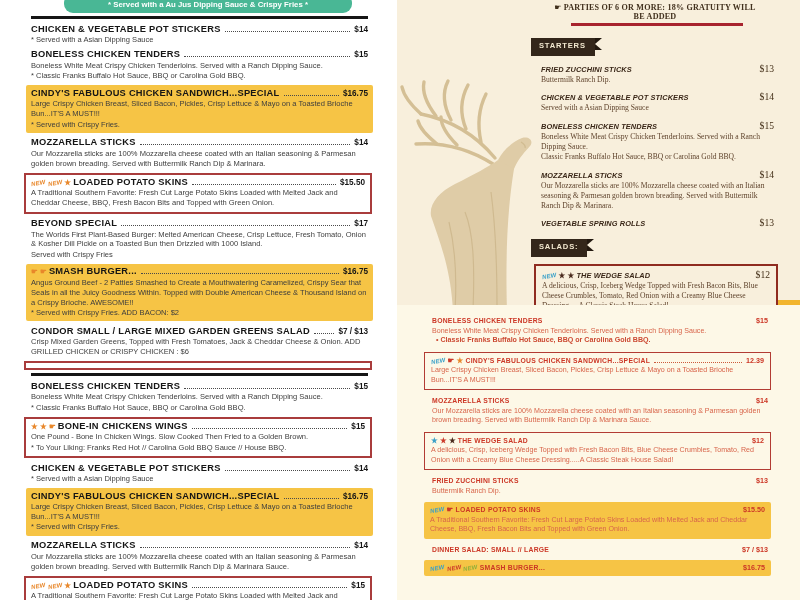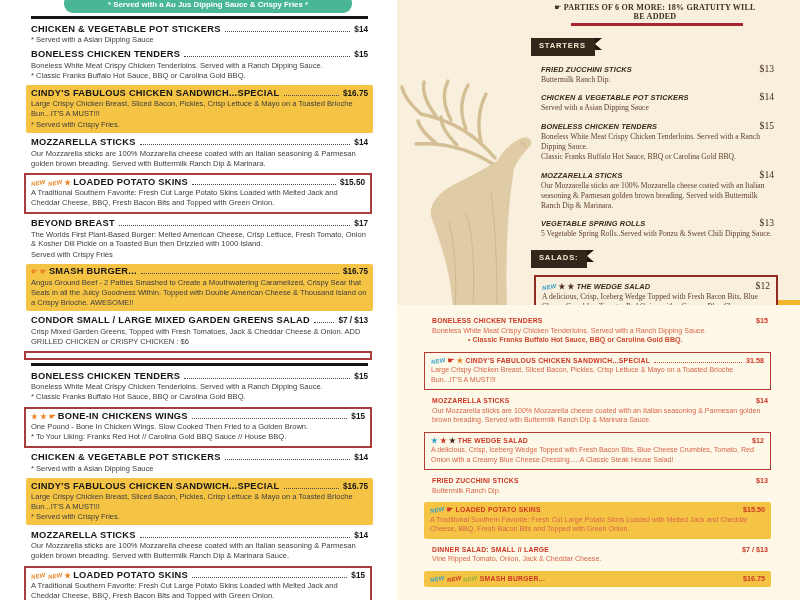--- a/index.html
+++ b/index.html
@@ -53,21 +53,21 @@
   .rb-panel{position:absolute;left:397px;top:305px;width:403px;height:295px;background:#fdf8e7;overflow:hidden;}
   .rb-items{margin:11px 0 0 35px;width:336px;}
   .rb-item{margin-bottom:6px;}
   .rb-head{display:flex;align-items:baseline;}
   .rb-name{font-weight:800;font-size:6.8px;color:#cc3726;letter-spacing:.25px;white-space:nowrap;}
   .rb-leader{flex:1;border-bottom:1.2px dotted #cc5a3a;margin:0 4px 1.5px;}
   .rb-gap{flex:1;}
   .rb-price{font-weight:700;font-size:7.2px;color:#cc3726;white-space:nowrap;}
   .rb-desc{font-size:7.1px;line-height:1.34;color:#d8654b;margin-top:1.5px;}
   .rb-desc p{margin:0;}
-  .rb-desc p.bullet{margin-left:36px;color:#cc4a33;font-weight:700;}
+  .rb-desc p.bullet{margin-left:4px;color:#cc4a33;font-weight:700;}
   .rb-item.rb-box{border:1.5px solid #b23c34;padding:3px 6px 4px;margin-left:-8px;margin-right:-3px;}
   .rb-item.rb-hl{background:#f6c445;padding:3px 6px 4px;margin-left:-8px;margin-right:-3px;border-radius:2px;}
 </style>
 </head>
 <body>
 
 <div class="canvas">
 
   <section class="left-panel">
     <div class="left-inner">
@@ -124,39 +124,40 @@
               <span class="li-name">LOADED POTATO SKINS</span>
               <span class="leader"></span>
               <span class="li-price">$15.50</span>
             </div>
             <div class="li-desc">
               <p>A Traditional Southern Favorite: Fresh Cut Large Potato Skins Loaded with Melted Jack and Cheddar Cheese, BBQ, Fresh Bacon Bits and Topped with Green Onion.</p>
             </div>
           </div>
           <div class="li ">
             <div class="li-head">
-              <span class="li-name">BEYOND BREAST</span>
+              <span class="li-name">BEYOND SPECIAL</span>
               <span class="leader"></span>
               <span class="li-price">$17</span>
             </div>
             <div class="li-desc">
               <p>The Worlds First Plant-Based Burger: Melted American Cheese, Crisp Lettuce, Fresh Tomato, Onion &amp; Kosher Dill Pickle on a Toasted Bun then Drizzled with 1000 Island.</p>
               <p>Served with Crispy Fries</p>
             </div>
           </div>
           <div class="li hl">
             <div class="li-head">
               <span class="bdg glyph" style="color: rgb(232, 135, 42);">☛</span>
               <span class="bdg glyph" style="color: rgb(232, 135, 42);">☛</span>
               <span class="li-name">SMASH BURGER...</span>
               <span class="leader"></span>
               <span class="li-price">$16.75</span>
             </div>
             <div class="li-desc">
               <p>Angus Ground Beef - 2 Patties Smashed to Create a Mouthwatering Caramelized, Crispy Sear that Seals in all the Juicy Goodness Within. Topped with Double American Cheese &amp; Thousand Island on a Crispy Brioche. AWESOME!!</p>
+              <p>* Served with Crispy Fries.  ADD BACON: $2</p>
             </div>
           </div>
           <div class="li ">
             <div class="li-head">
               <span class="li-name">CONDOR SMALL / LARGE MIXED GARDEN GREENS SALAD</span>
               <span class="leader"></span>
               <span class="li-price">$7 / $13</span>
             </div>
             <div class="li-desc">
               <p>Crisp Mixed Garden Greens, Topped with Fresh Tomatoes, Jack &amp; Cheddar Cheese &amp; Onion. ADD GRILLED CHICKEN or CRISPY CHICKEN : $6</p>
@@ -307,23 +308,20 @@
           </div>
           <div class="rt-desc">
             <p>Our Mozzarella sticks are 100% Mozzarella cheese coated with an Italian seasoning &amp; Parmesan golden brown breading. Served with Buttermilk Ranch Dip &amp; Marinara.</p>
           </div>
         </div>
         <div class="rt-item">
           <div class="rt-head">
             <span class="rt-name"><span>VEGETABLE SPRING ROLLS</span></span>
             <span class="rt-price">$13</span>
           </div>
-          <div class="rt-desc">
-            <p>5 Vegetable Spring Rolls..Served with Ponzu &amp; Sweet Chili Dipping Sauce.</p>
-          </div>
         </div>
       </div>
 
     <div class="ribbon">SALADS:</div>
     <div class="rt-items" id="rt-salads">
         <div class="rt-item rb">
           <div class="rt-head">
             <span class="rt-name"><span class="bdg" style="color: rgb(58, 160, 200);">NEW</span><span class="bdg glyph" style="color: rgb(74, 42, 29);">★</span><span class="bdg glyph" style="color: rgb(74, 42, 29);">★</span><span>THE WEDGE SALAD</span></span>
             <span class="rt-price">$12</span>
           </div>
@@ -349,21 +347,21 @@
             <p class="bullet">• Classic Franks Buffalo Hot Sauce, BBQ or Carolina Gold BBQ.</p>
           </div>
         </div>
         <div class="rb-item rb-box">
           <div class="rb-head">
             <span class="bdg" style="color: rgb(58, 160, 200);">NEW</span>
             <span class="bdg glyph" style="color: rgb(204, 58, 42);">☛</span>
             <span class="bdg glyph" style="color: rgb(232, 135, 42);">★</span>
             <span class="rb-name">CINDY'S FABULOUS CHICKEN SANDWICH...SPECIAL</span>
             <span class="rb-leader"></span>
-            <span class="rb-price">31.58</span>
+            <span class="rb-price">12.39</span>
           </div>
           <div class="rb-desc">
             <p>Large Crispy Chicken Breast, Sliced Bacon, Pickles, Crisp Lettuce &amp; Mayo  on a Toasted  Brioche Bun...IT'S A MUST!!!</p>
           </div>
         </div>
         <div class="rb-item">
           <div class="rb-head">
             <span class="rb-name">MOZZARELLA STICKS</span>
             <span class="rb-gap"></span>
             <span class="rb-price">$14</span>
@@ -407,21 +405,20 @@
             <p>A Traditional Southern Favorite: Fresh Cut Large Potato Skins Loaded with Melted Jack and Cheddar Cheese, BBQ, Fresh Bacon Bits and Topped with Green Onion.</p>
           </div>
         </div>
         <div class="rb-item">
           <div class="rb-head">
             <span class="rb-name">DINNER SALAD: SMALL // LARGE</span>
             <span class="rb-gap"></span>
             <span class="rb-price">$7 / $13</span>
           </div>
           <div class="rb-desc">
-            <p>Vine Ripped Tomato, Onion, Jack &amp; Cheddar Cheese.</p>
           </div>
         </div>
         <div class="rb-item rb-hl">
           <div class="rb-head">
             <span class="bdg" style="color: rgb(58, 160, 200);">NEW</span>
             <span class="bdg" style="color: rgb(204, 58, 42);">NEW</span>
             <span class="bdg" style="color: rgb(143, 175, 58);">NEW</span>
             <span class="rb-name">SMASH BURGER...</span>
             <span class="rb-gap"></span>
             <span class="rb-price">$16.75</span>

